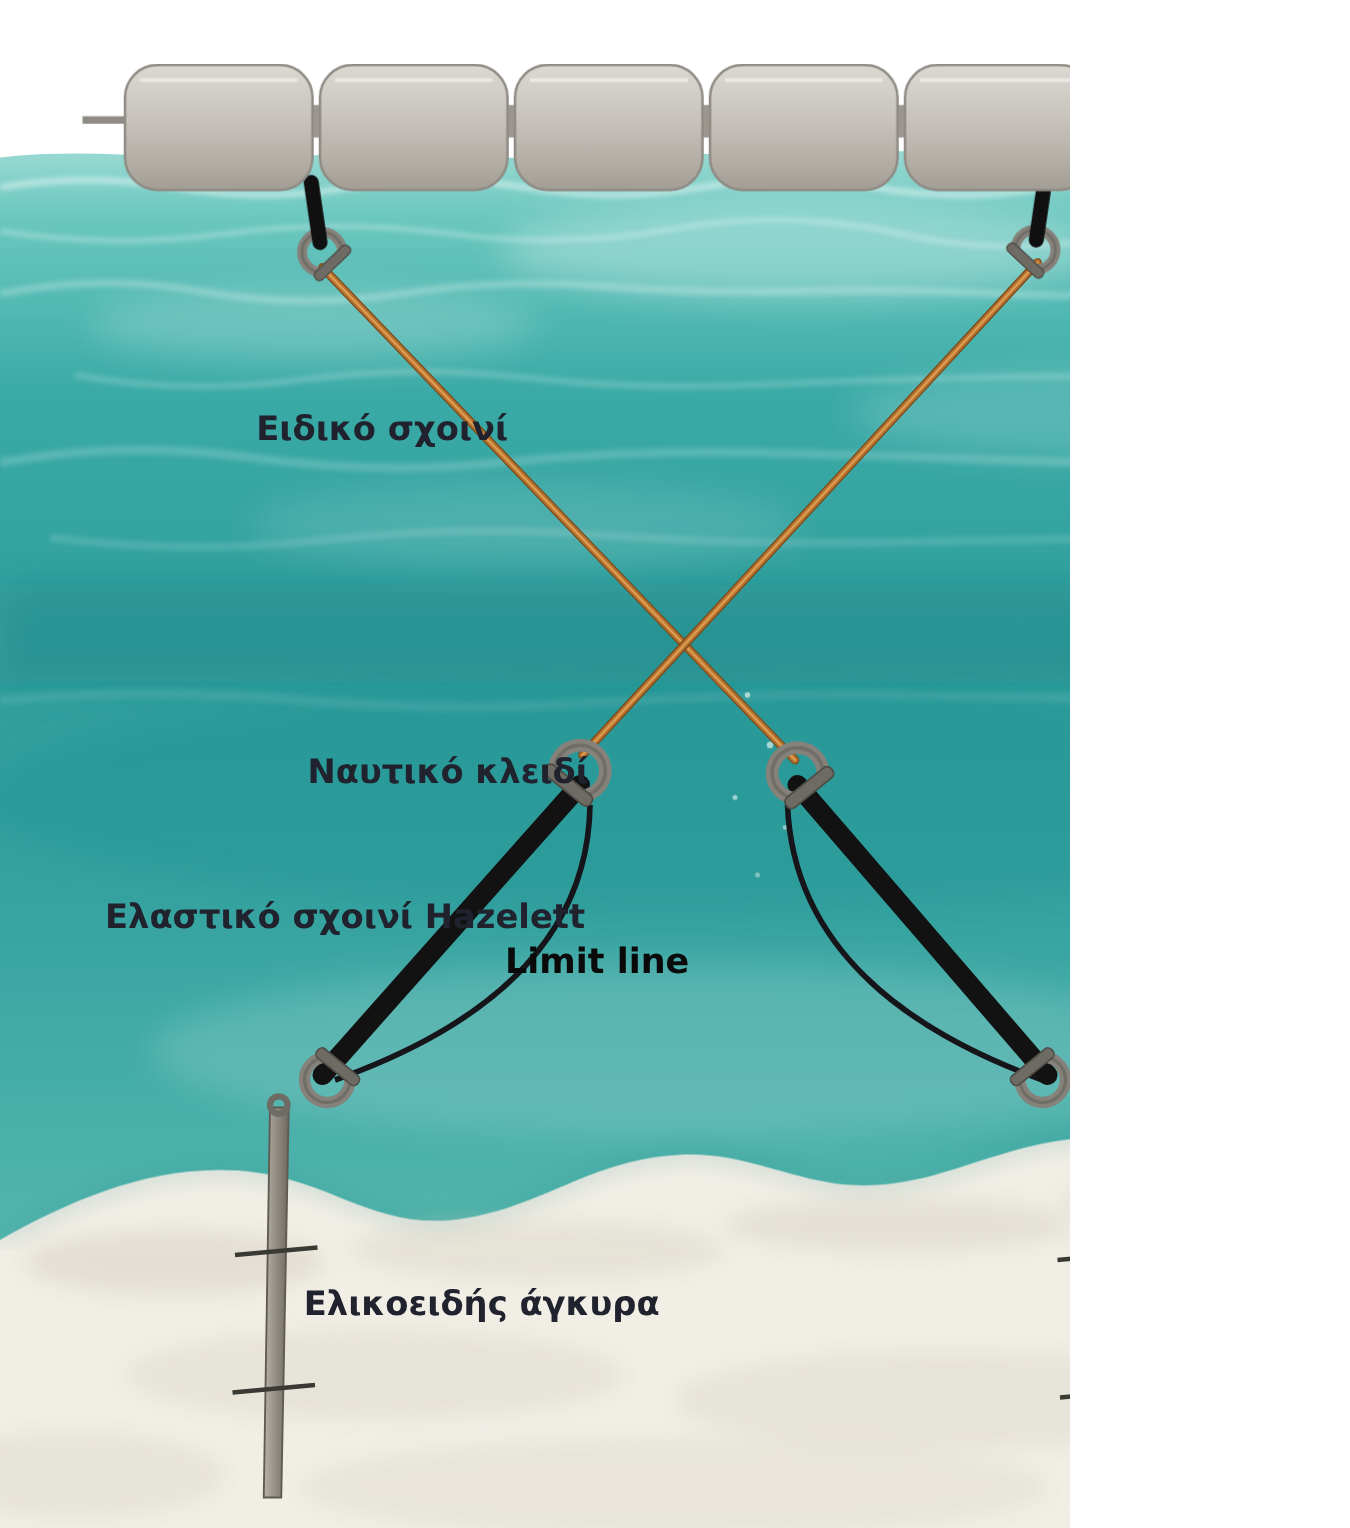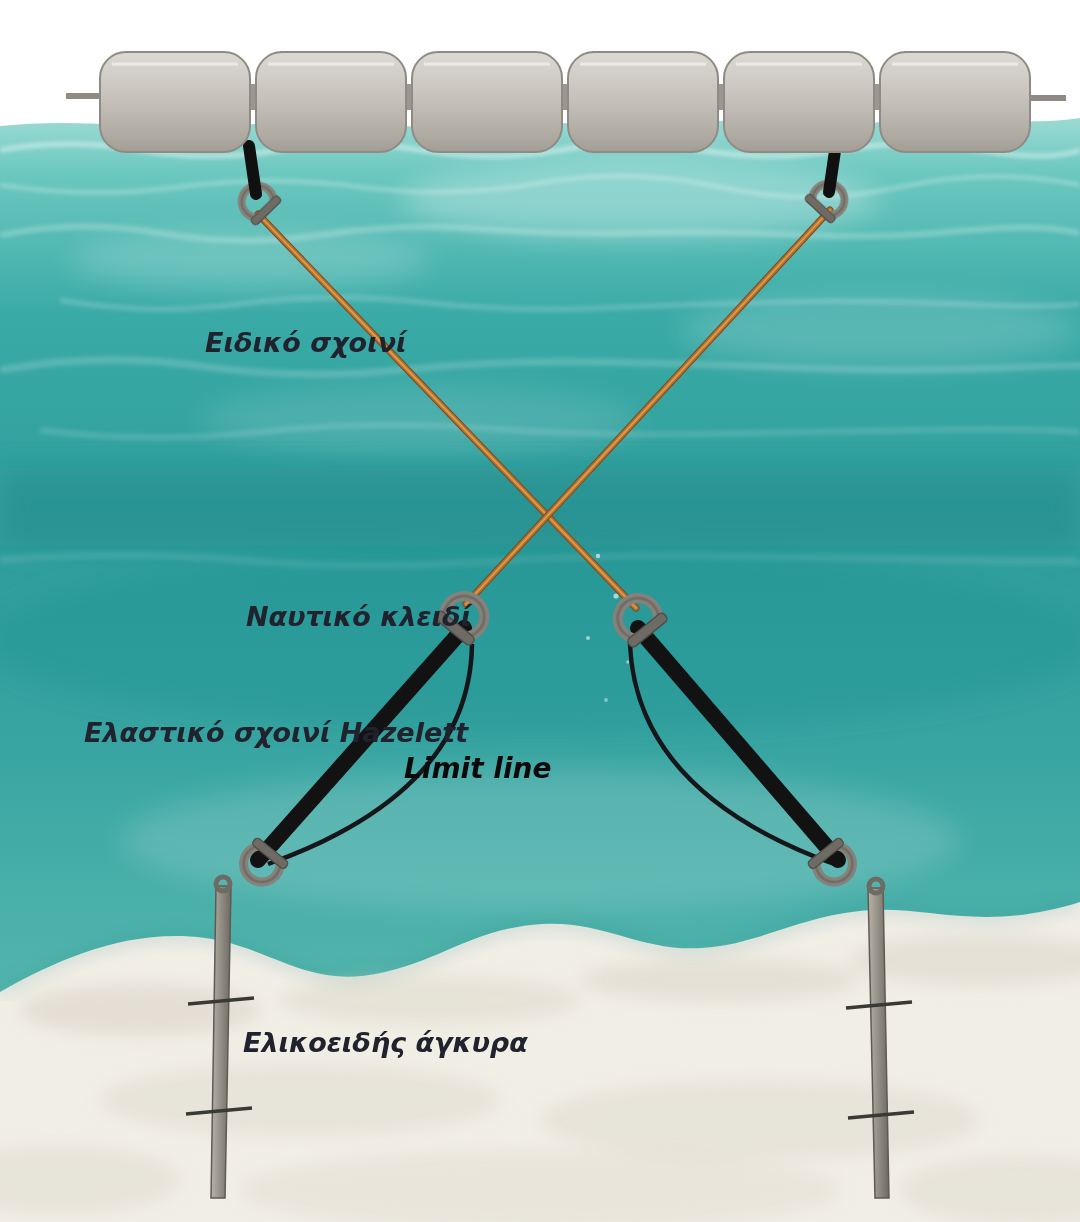--- a/index.html
+++ b/index.html
@@ -1,17 +1,17 @@
 <!DOCTYPE html>
 <html><head>
 <meta charset="utf-8">
 <style>
   html,body{margin:0;padding:0;background:#ffffff;}
-  .stage{position:relative;width:1080px;height:1222px;overflow:hidden;background:#d946ef;
-         font-family:"DejaVu Sans","Liberation Sans",sans-serif;font-style:italic;}
+  .stage{position:relative;width:856px;height:1222px;overflow:hidden;background:#d946ef;
+         font-family:"DejaVu Sans","Liberation Sans",sans-serif;}
   svg text{font-family:"DejaVu Sans","Liberation Sans",sans-serif;}
   .lbl{fill:#20222e;font-size:27px;font-weight:700;}
   .lbl-en{fill:#0a0a0a;font-size:28px;font-weight:700;}
 </style>
 </head>
 <body>
 
 <div class="stage">
 <svg width="1080" height="1222" viewBox="0 0 1080 1222">
 

